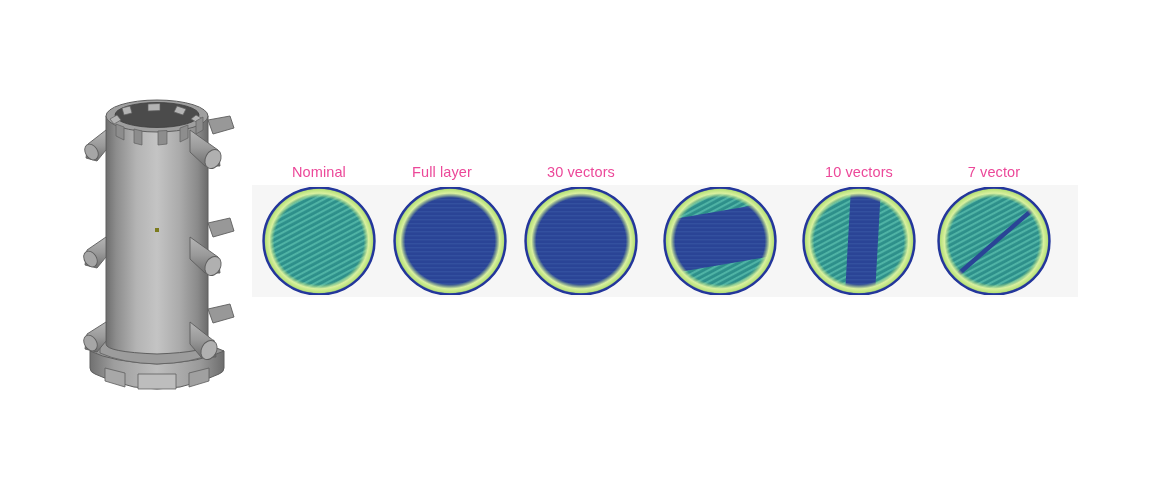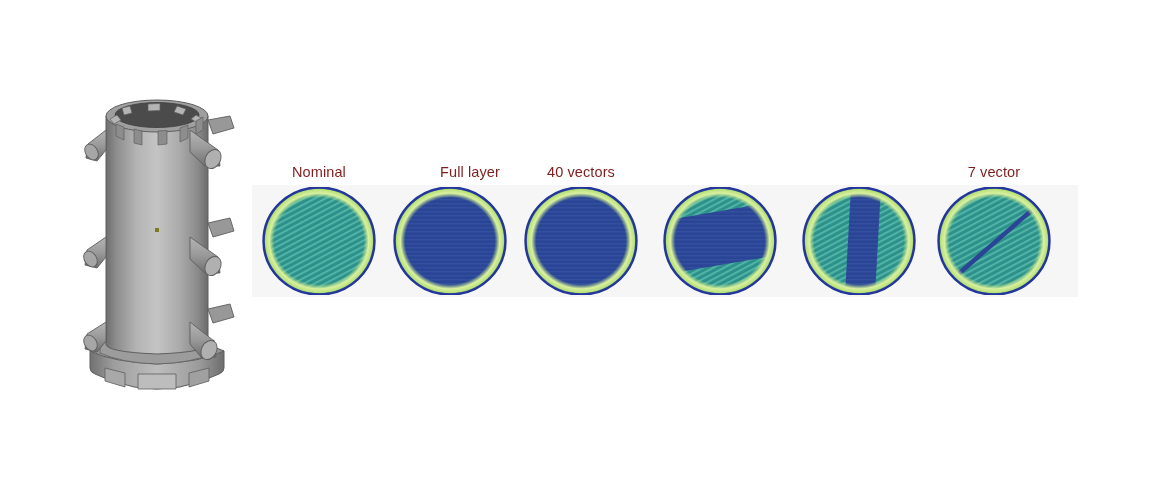--- a/index.html
+++ b/index.html
@@ -13,21 +13,21 @@
   
   #cad-model{position:absolute;left:72px;top:72px;width:170px;height:330px;}
 
   
   #section-panel{
     position:absolute;left:252px;top:185px;width:826px;height:112px;
     background:#f6f6f6;
   }
   .sec-label{
     position:absolute;top:164px;width:140px;text-align:center;
-    font-size:14.5px;color:#7f1d1d;letter-spacing:.1px;white-space:nowrap;
+    font-size:14.5px;color:#ec4899;letter-spacing:.1px;white-space:nowrap;
   }
   .sec-cell{position:absolute;top:187px;width:140px;height:108px;}
   .sec-svg{display:block;width:140px;height:108px;}
 </style>
 </head>
 <body>
 
 <div id="stage">
 
   <div id="cad-model">
@@ -120,22 +120,23 @@
         <path d="M136 237 L158 232 L162 245 L141 251 Z" fill="#989898" stroke="#5d5d5d" stroke-width=".9"></path>
       </g>
 
       <rect x="83" y="156" width="4" height="4" fill="#7c7c1e"></rect>
     </svg>
   </div>
 
   <div id="section-panel"></div>
 
   <div class="sec-label" style="left:249px">Nominal</div>
-  <div class="sec-label" style="left:400px">Full layer</div>
-  <div class="sec-label" style="left:511px">40 vectors</div>
+  <div class="sec-label" style="left:372px">Full layer</div>
+  <div class="sec-label" style="left:511px">30 vectors</div>
+  <div class="sec-label" style="left:789px">10 vectors</div>
   <div class="sec-label" style="left:924px">7 vector</div>
 
   <svg width="0" height="0" style="position:absolute">
     <defs>
       <pattern id="hatchTeal" width="5" height="5" patternTransform="rotate(62)" patternUnits="userSpaceOnUse">
         <rect width="5" height="5" fill="#2d8f8a"></rect>
         <rect width="2.1" height="5" fill="#4fb3a5"></rect>
       </pattern>
       <pattern id="hatchBlue" width="4" height="4" patternTransform="rotate(0)" patternUnits="userSpaceOnUse">
         <rect width="4" height="4" fill="#2a4496"></rect>

